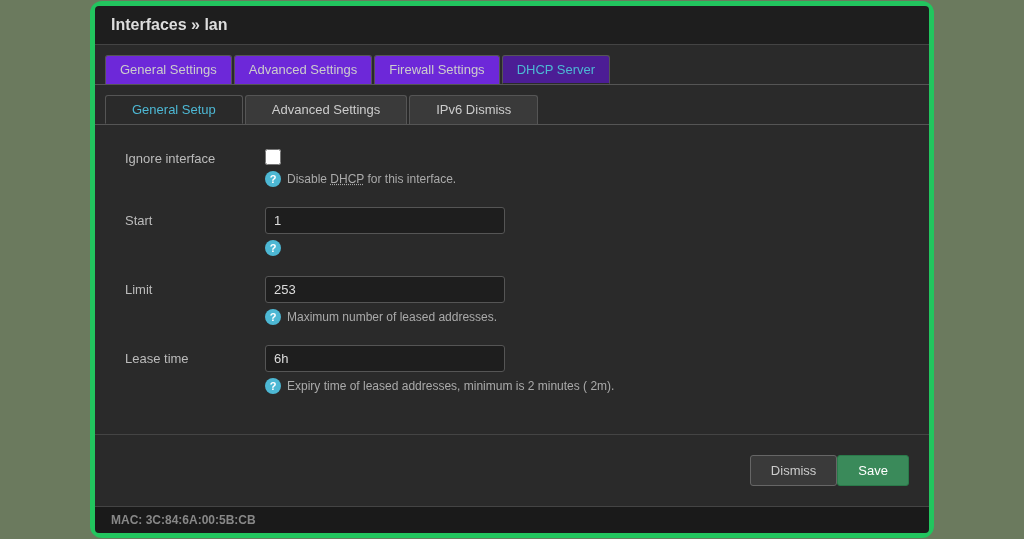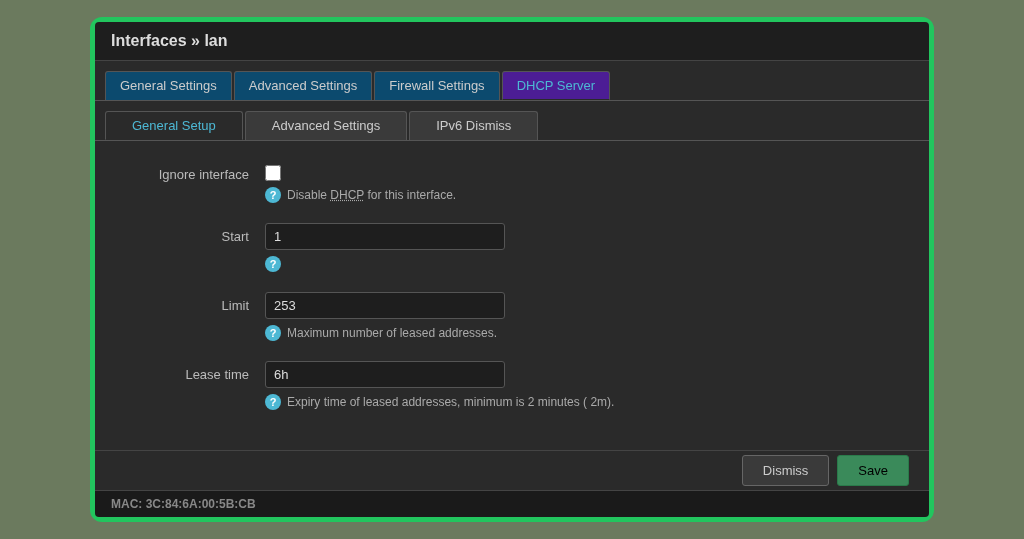--- a/index.html
+++ b/index.html
@@ -32,21 +32,21 @@
       border-radius: 4px 4px 0 0;
     }
     .tabs-outer {
       display: flex;
       padding: 10px 10px 0;
       border-bottom: 1px solid #555;
       gap: 2px;
     }
     .tab-outer {
       padding: 6px 14px;
-      background: #0c4a6e;
+      background: #6d28d9;
       border: 1px solid #555;
       border-bottom: none;
       color: #ccc;
       cursor: pointer;
       border-radius: 3px 3px 0 0;
       font-size: 13px;
     }
     .tab-outer.active {
       background: #4c1d95;
       color: #4db8d4;
@@ -77,21 +77,21 @@
     .form-body {
       padding: 20px 30px;
     }
     .form-row {
       display: flex;
       align-items: flex-start;
       margin-bottom: 20px;
     }
     .form-label {
       width: 140px;
-      text-align: right;
+      text-align: left;
       padding-right: 16px;
       padding-top: 6px;
       color: #bbb;
       font-size: 13px;
       flex-shrink: 0;
     }
     .form-control-group {
       flex: 1;
     }
     .form-input {
@@ -133,38 +133,38 @@
     }
     .form-checkbox {
       width: 16px;
       height: 16px;
       cursor: pointer;
       accent-color: #4db8d4;
     }
     .footer {
       display: flex;
       justify-content: flex-end;
-      padding: 4px 20px;
-      gap: 8px;
+      padding: 20px 20px;
+      gap: 0;
       border-top: 1px solid #444;
     }
     .btn {
       padding: 7px 20px;
       border: 1px solid #666;
       border-radius: 3px;
       font-size: 13px;
       cursor: pointer;
     }
     .btn-dismiss {
       background: #3a3a3a;
       color: #ccc;
     }
     .btn-save {
       background: #3a8a5a;
-      color: #000000;
+      color: #ffffff;
       border-color: #2a7a4a;
     }
     .bottom-bar {
       background: #1a1a1a;
       padding: 6px 16px;
       font-size: 12px;
       color: #888;
       border-top: 1px solid #444;
       border-radius: 0 0 4px 4px;
       font-weight: bold;

